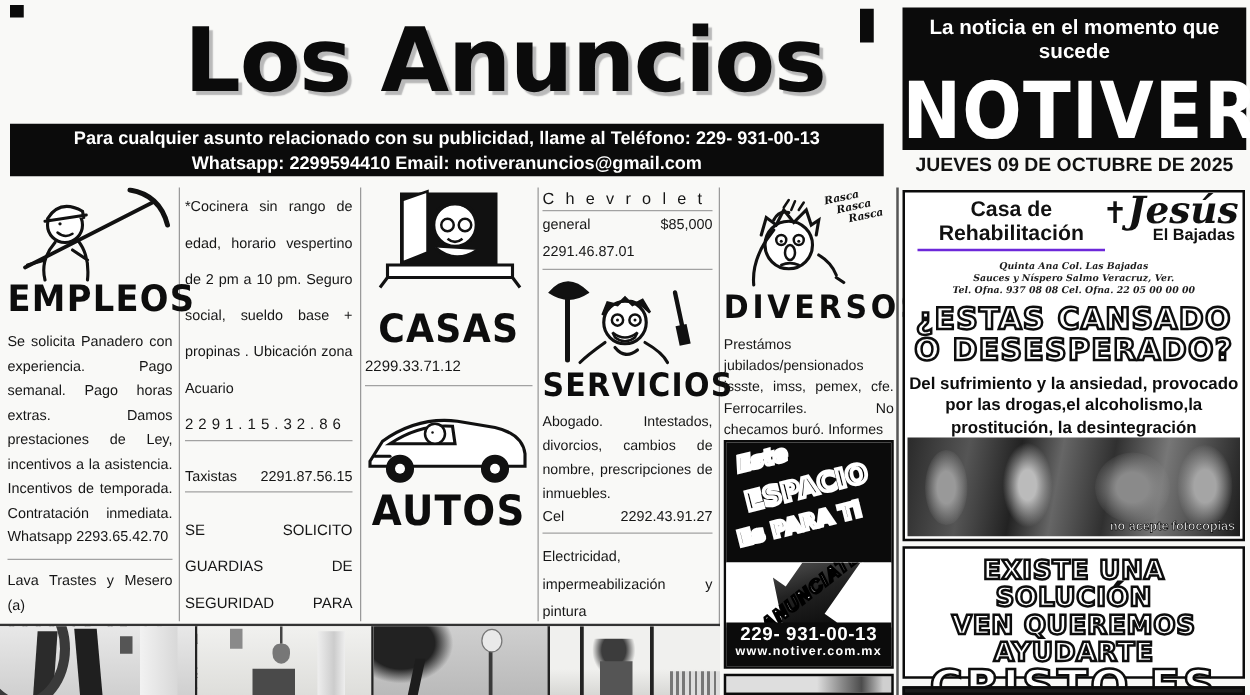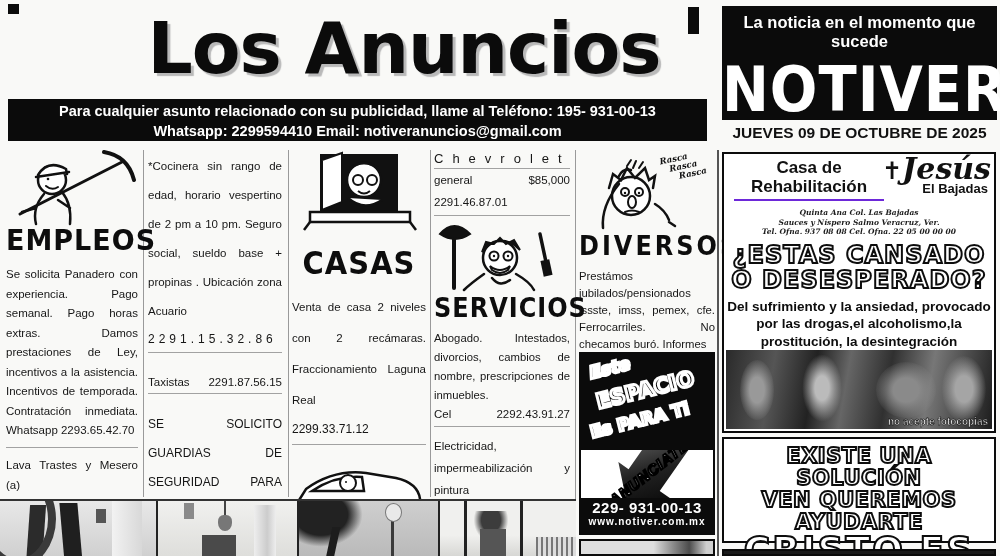--- a/index.html
+++ b/index.html
@@ -80,21 +80,21 @@
 </head>
 <body>
 
 <div id="page">
 
   <div class="abs artifact" style="left:8px;top:4px;width:11px;height:10px;"></div>
   <div class="abs artifact" style="left:688px;top:7px;width:11px;height:27px;"></div>
 
   <div class="abs" id="masthead">Los Anuncios</div>
   <div class="abs" id="contact-bar">
-    <div>Para cualquier asunto relacionado con su publicidad, llame al  Teléfono: 195- 931-00-13</div>
+    <div>Para cualquier asunto relacionado con su publicidad, llame al  Teléfono: 229- 931-00-13</div>
     <div>Whatsapp: 2299594410 Email: notiveranuncios@gmail.com</div>
   </div>
   <div class="abs" id="notiver-box">
     <span id="notiver-tagline">La noticia en el momento que sucede</span>
     <span id="notiver-brand">NOTIVER</span>
   </div>
   <div class="abs" id="date-line">JUEVES 09 DE OCTUBRE DE 2025</div>
 
   <div class="vsep" style="left:143px;top:150px;height:347px;"></div>
   <div class="vsep" style="left:288px;top:150px;height:347px;"></div>
@@ -141,21 +141,20 @@
       <path d="M58,18 q14,-10 28,0" fill="none" stroke="#111" stroke-width="2.5"></path>
       <circle cx="66" cy="30" r="5" fill="#fff" stroke="#111" stroke-width="2"></circle>
       <circle cx="80" cy="30" r="5" fill="#fff" stroke="#111" stroke-width="2"></circle>
       <path d="M66,41 q6,5 12,0" fill="none" stroke="#111" stroke-width="2"></path>
       <path d="M56,48 q16,14 34,2" fill="#fff" stroke="#111" stroke-width="2.5"></path>
       <rect x="18" y="62" width="100" height="10" fill="#fff" stroke="#111" stroke-width="2.5"></rect>
       <line x1="18" y1="72" x2="12" y2="80" stroke="#111" stroke-width="2.5"></line>
       <line x1="118" y1="72" x2="124" y2="80" stroke="#111" stroke-width="2.5"></line>
     </svg>
     <div class="section-title" style="font-size:29px;margin-top:0px;">CASAS</div>
-    <div class="ad" style="margin-top:12px;line-height:31px;">Venta de casa 2 niveles con 2 recámaras. Fraccionamiento Laguna Real</div>
     <div class="ad rule" style="line-height:26px;font-size:12px;padding-bottom:2px;">2299.33.71.12</div>
     <svg class="cartoon" width="134" height="76" viewBox="0 0 134 76" style="margin-top:8px;">
       <g fill="none" stroke="#111" stroke-width="2.5" stroke-linecap="round">
         <path d="M4,52 L14,36 Q42,16 74,20 L104,25 Q126,30 128,46 L128,56 L4,56 Z" fill="#fff"></path>
         <path d="M20,38 Q44,22 70,24 L72,38 Z" fill="#fff"></path>
         <circle cx="56" cy="30" r="8" fill="#fff" stroke-width="2"></circle>
         <circle cx="54" cy="29" r="1" fill="#111" stroke="none"></circle>
         <circle cx="28" cy="58" r="10" fill="#111"></circle>
         <circle cx="28" cy="58" r="4" fill="#fff" stroke="none"></circle>
         <circle cx="104" cy="58" r="10" fill="#111"></circle>

